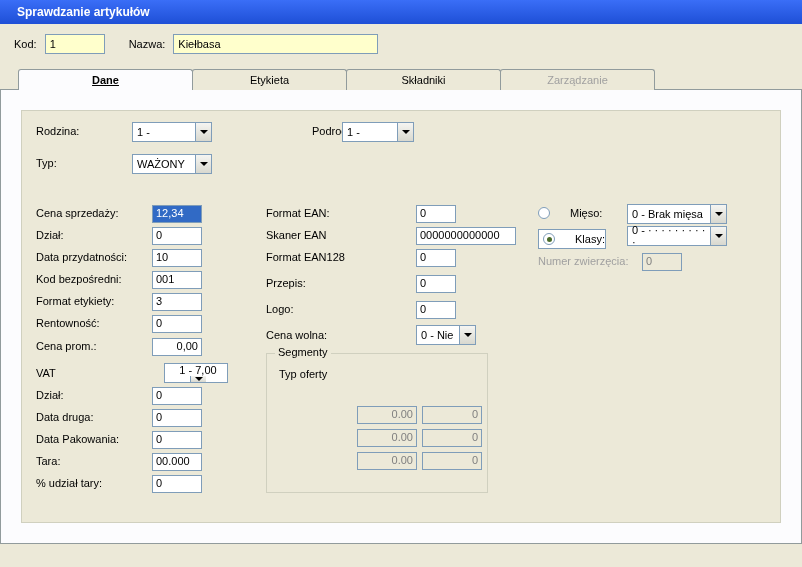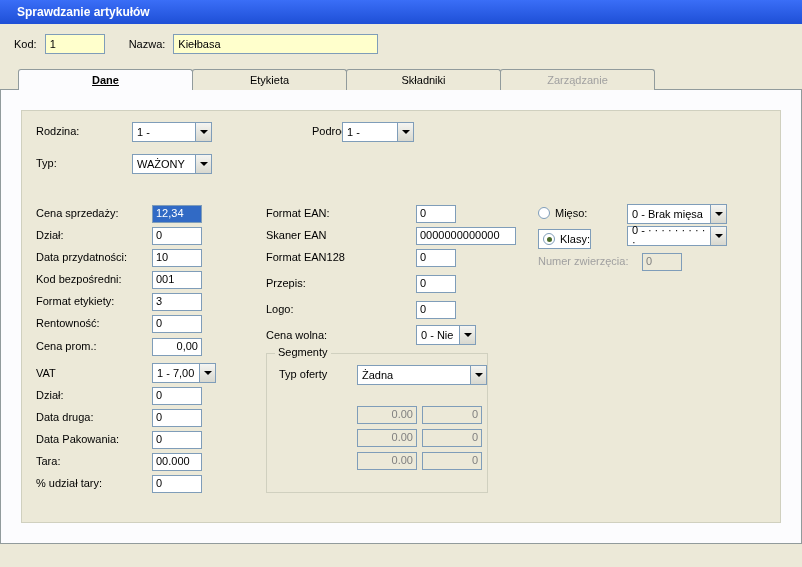--- a/index.html
+++ b/index.html
@@ -23,21 +23,21 @@
 .tab.t4 { width: 155px; }
 .panel { border: 1px solid #919b9c; background: #fcfcfe; margin: 0 0 0 0; padding: 20px 20px; height: 455px; }
 .panel-inner { border: 1px solid #d0d0bf; background: #ece9d8; height: 100%; padding: 22px 20px; position: relative; }
 .lbl { position: absolute; color: #000; }
 .val { position: absolute; background: #fff; border: 1px solid #7f9db9; padding: 1px 3px; height: 18px; }
 .val.selected { background: #316ac5; color: #fff; }
 .val.ro { background: #ece9d8; color: #808080; }
 .sel { position: absolute; background: #fff; border: 1px solid #7f9db9; height: 20px; display: flex; align-items: center; justify-content: space-between; padding: 0 0 0 4px; }
 .sel .arrow { width: 16px; height: 18px; border-left: 1px solid #7f9db9; background: linear-gradient(#f5f5f2,#d8d8cf); display: flex; align-items: center; justify-content: center; }
 .sel .arrow::after { content: ""; border-left: 4px solid transparent; border-right: 4px solid transparent; border-top: 4px solid #000; }
-.radio { position: absolute; display: flex; align-items: center; gap: 5px; }
+.radio { position: absolute; display: flex; align-items: center; gap: 20px; }
 .radio .dot { width: 12px; height: 12px; border: 1px solid #7f9db9; border-radius: 50%; background: #fff; display: flex; align-items: center; justify-content: center; }
 .radio.sel .dot::after { content: ""; width: 5px; height: 5px; background: #4a6b2a; border-radius: 50%; }
 .group { position: absolute; border: 1px solid #d0d0bf; }
 .group .gtitle { position: absolute; top: -8px; left: 8px; background: #ece9d8; padding: 0 3px; }
 .disabled-lbl { color: #a0a0a0; }
 </style>
 </head>
 <body>
 
 <div class="titlebar">Sprawdzanie artykułów</div>
@@ -95,21 +95,21 @@
     <span class="lbl" style="left:14px; top:184px;">Format etykiety:</span>
     <div class="val" style="left:130px; top:182px; width:50px;">3</div>
 
     <span class="lbl" style="left:14px; top:206px;">Rentowność:</span>
     <div class="val" style="left:130px; top:204px; width:50px;">0</div>
 
     <span class="lbl" style="left:14px; top:229px;">Cena prom.:</span>
     <div class="val" style="left:130px; top:227px; width:50px; text-align:right;">0,00</div>
 
     <span class="lbl" style="left:14px; top:256px;">VAT</span>
-    <div class="sel" style="left:130px; top:252px; width:64px;">
+    <div class="sel" style="left:142px; top:252px; width:64px;flex-direction:column;">
         <span>1 - 7,00</span>
         <span class="arrow"></span>
       </div>
 
     <span class="lbl" style="left:14px; top:278px;">Dział:</span>
     <div class="val" style="left:130px; top:276px; width:50px;">0</div>
 
     <span class="lbl" style="left:14px; top:300px;">Data druga:</span>
     <div class="val" style="left:130px; top:298px; width:50px;">0</div>
 
@@ -160,24 +160,20 @@
         <span>0 - · · · · · · · · · ·</span>
         <span class="arrow"></span>
       </div>
 
     <span class="lbl disabled-lbl" style="left:516px; top:144px;">Numer zwierzęcia:</span>
     <div class="val ro" style="left:620px; top:142px; width:40px;">0</div>
 
     <div class="group" style="left:244px; top:242px; width:222px; height:140px;">
       <span class="gtitle">Segmenty</span>
       <span class="lbl" style="left:12px; top:14px;">Typ oferty</span>
-      <div class="sel" style="left:90px; top:11px; width:130px;">
-          <span>Żadna</span>
-          <span class="arrow"></span>
-        </div>
 
       <div class="val ro" style="left:90px; top:52px; width:60px; text-align:right;">0.00</div>
       <div class="val ro" style="left:155px; top:52px; width:60px; text-align:right;">0</div>
       <div class="val ro" style="left:90px; top:75px; width:60px; text-align:right;">0.00</div>
       <div class="val ro" style="left:155px; top:75px; width:60px; text-align:right;">0</div>
       <div class="val ro" style="left:90px; top:98px; width:60px; text-align:right;">0.00</div>
       <div class="val ro" style="left:155px; top:98px; width:60px; text-align:right;">0</div>
     </div>
 
   </div>

